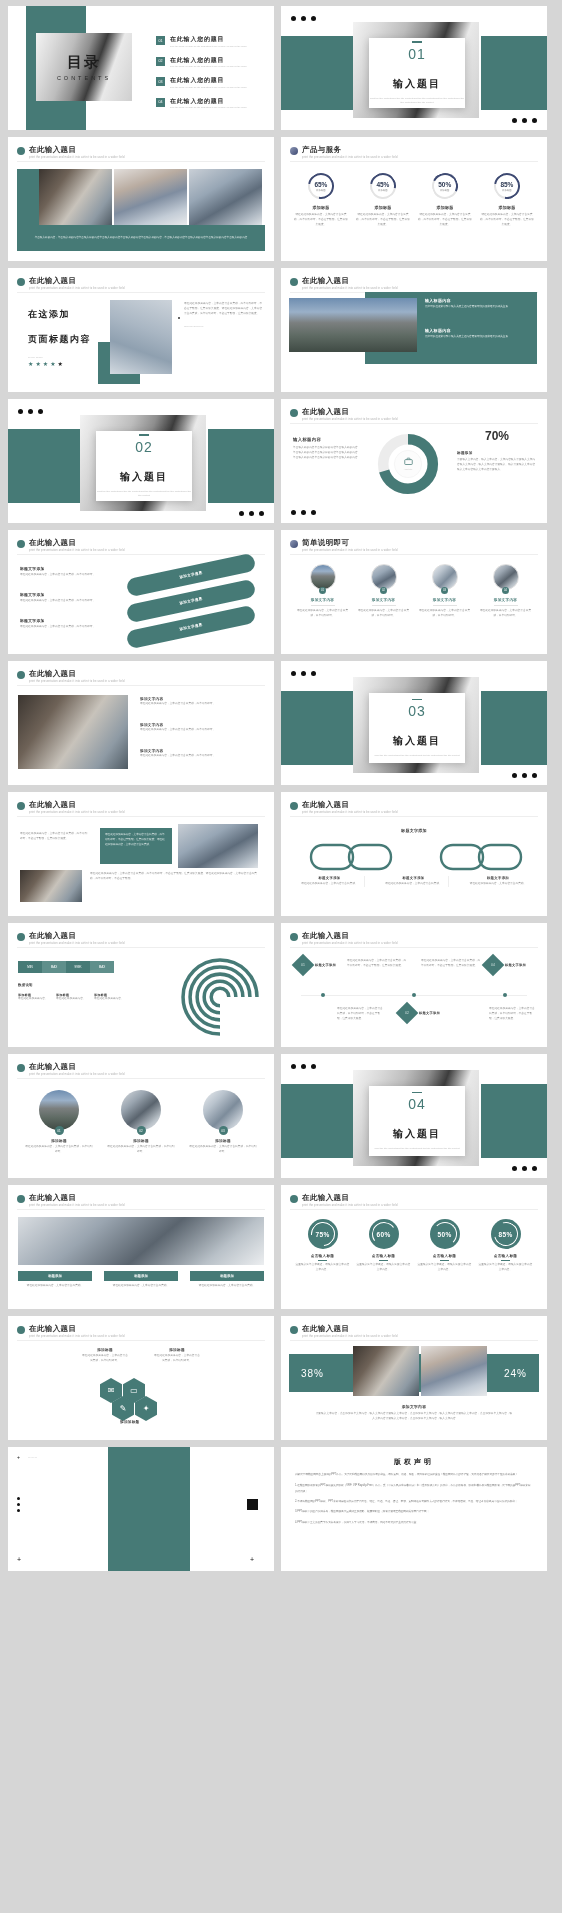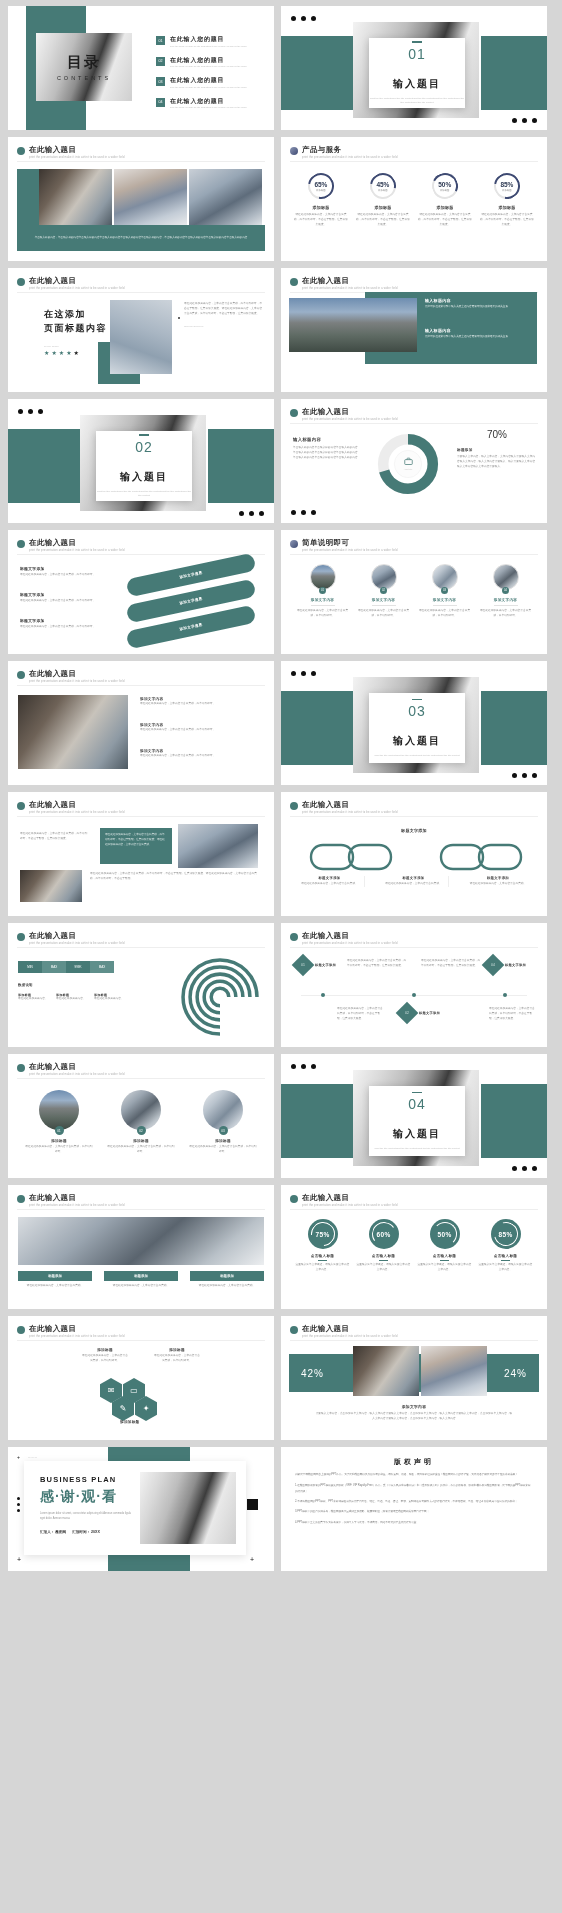--- a/index.html
+++ b/index.html
@@ -254,23 +254,23 @@
 
     <div class="slide">
       <div class="hdr">
         <div class="dot"></div>
         <div>
             <div class="tt">在此输入题目</div>
         <div class="sub">print the presentation and make it into airtint to be used in a wider field</div>
           </div>
       </div>
       <div class="hline"></div>
-      <div style="position:absolute;left:36px;top:40px">
+      <div style="position:absolute;left:20px;top:40px">
         <div style="font-size:9px;font-weight:bold;color:#1f1f1f;letter-spacing:1.5px">在这添加</div>
-        <div style="font-size:9px;font-weight:bold;color:#1f1f1f;letter-spacing:1.5px;margin-top:1px">页面标题内容</div>
+        <div style="font-size:9px;font-weight:bold;color:#1f1f1f;letter-spacing:1.5px;margin-top:12px">页面标题内容</div>
         <div class="tiny" style="margin-top:10px">Service sample</div>
         <div class="stars" style="margin-top:3px">
           <i>★</i>
             <i>★</i>
           <i>★</i>
             <i>★</i>
           <i class="d">★</i>
         </div>
       </div>
       <div style="position:absolute;left:90px;top:74px;width:42px;height:42px;background:#467a76"></div>
@@ -356,21 +356,21 @@
         </svg>
         <div style="position:absolute;inset:0;display:flex;flex-direction:column;align-items:center;justify-content:center">
           <svg width="9" height="9" viewBox="0 0 24 24" fill="none" stroke="#467a76" stroke-width="2">
             <rect x="2" y="7" width="20" height="13" rx="2"></rect>
               <path d="M8 7V5a2 2 0 0 1 2-2h4a2 2 0 0 1 2 2v2"></path>
           </svg>
           <div class="tiny" style="margin-top:2px;font-size:2.4px">Add title</div>
         </div>
       </div>
       <div style="position:absolute;left:176px;top:30px;width:80px">
-        <div style="font-size:10px;font-weight:normal;color:#333;text-align:center">70%</div>
+        <div style="font-size:12px;font-weight:bold;color:#333;text-align:center">70%</div>
         <div class="cap" style="margin-top:8px;font-size:3.6px">标题添加</div>
         <div class="bodytext" style="margin-top:3px">需要输入文字内容，输入文字内容，文字内容输入需要输入文字内容输入文字内容，输入文字内容需要输入。输入需要输入文字内容输入文字内容输入文字内容需要输入。</div>
       </div>
       <div class="dots3" style="left:10px;bottom:8px">
           <i></i>
           <i></i>
           <i></i>
         </div>
     </div>
   </div>
@@ -816,47 +816,34 @@
       <div class="hdr">
         <div class="dot"></div>
         <div>
             <div class="tt">在此输入题目</div>
         <div class="sub">print the presentation and make it into airtint to be used in a wider field</div>
           </div>
       </div>
       <div class="hline"></div>
       <div style="position:absolute;left:8px;top:38px;right:8px;height:38px;background:#467a76;
                   display:flex;align-items:center;justify-content:space-between;padding:0 12px">
-        <span class="kv" style="font-size:10px">42%</span>
+        <span class="kv" style="font-size:10px">38%</span>
         <span class="kv" style="font-size:10px">24%</span>
       </div>
       <div class="ph ph-office" style="position:absolute;left:72px;top:30px;width:66px;height:50px"></div>
       <div class="ph ph-hands" style="position:absolute;left:140px;top:30px;width:66px;height:50px"></div>
       <div class="cap" style="position:absolute;left:0;right:0;top:88px;text-align:center;font-size:3.8px">添加文字内容</div>
       <div class="bodytext" style="position:absolute;left:34px;right:34px;top:96px;text-align:center">需要输入文字内容，点击添加简单文字内容，输入文字内容需要输入文字内容，点击添加简单文字内容，输入文字内容需要输入文字内容，点击添加简单文字内容，输入文字内容需要输入文字内容，点击添加简单文字内容，输入文字内容</div>
     </div>
   </div>
 
   <div class="row">
 
     <div class="slide">
       <div style="position:absolute;left:100px;top:0;width:82px;height:124px;background:#467a76"></div>
-      <div style="position:absolute;left:16px;top:14px;width:222px;height:94px;background:#fff;
-                  box-shadow:0 2px 8px rgba(0,0,0,.12);display:flex">
-        <div style="flex:1;padding:14px 0 0 16px">
-          <div style="font-size:7.5px;font-weight:bold;color:#1b1b1b;letter-spacing:1.2px">BUSINESS PLAN</div>
-          <div style="font-size:14px;font-weight:bold;color:#467a76;letter-spacing:1px;margin-top:4px">感·谢·观·看</div>
-          <div style="font-size:2.6px;color:#999;line-height:1.9;margin-top:6px;width:92px">Lorem ipsum dolor sit amet, consectetur adipiscing elit.Aenean commodo ligula eget dolor. Aenean massa</div>
-          <div style="display:flex;gap:6px;margin-top:8px">
-            <span style="font-size:3.6px;font-weight:bold;color:#333">汇报人： 薇图网</span>
-            <span style="font-size:3.6px;font-weight:bold;color:#333">汇报时间： 20XX</span>
-          </div>
-        </div>
-        <div class="ph ph-arch" style="width:96px;height:72px;margin:11px 10px 0 0"></div>
-      </div>
       <div style="position:absolute;left:9px;top:50px;display:flex;flex-direction:column;gap:3px">
         <i style="width:3px;height:3px;border-radius:50%;background:#111;display:block"></i>
         <i style="width:3px;height:3px;border-radius:50%;background:#111;display:block"></i>
         <i style="width:3px;height:3px;border-radius:50%;background:#111;display:block"></i>
       </div>
       <div style="position:absolute;right:16px;top:52px;width:11px;height:11px;background:#111"></div>
       <div style="position:absolute;left:9px;bottom:9px;font-size:7px;color:#111;line-height:.6">+</div>
       <div style="position:absolute;right:20px;bottom:9px;font-size:7px;color:#111;line-height:.6">+</div>
       <div style="position:absolute;left:9px;top:9px;display:flex;gap:8px">
         <span style="font-size:5px;color:#111;line-height:.6">+</span>

